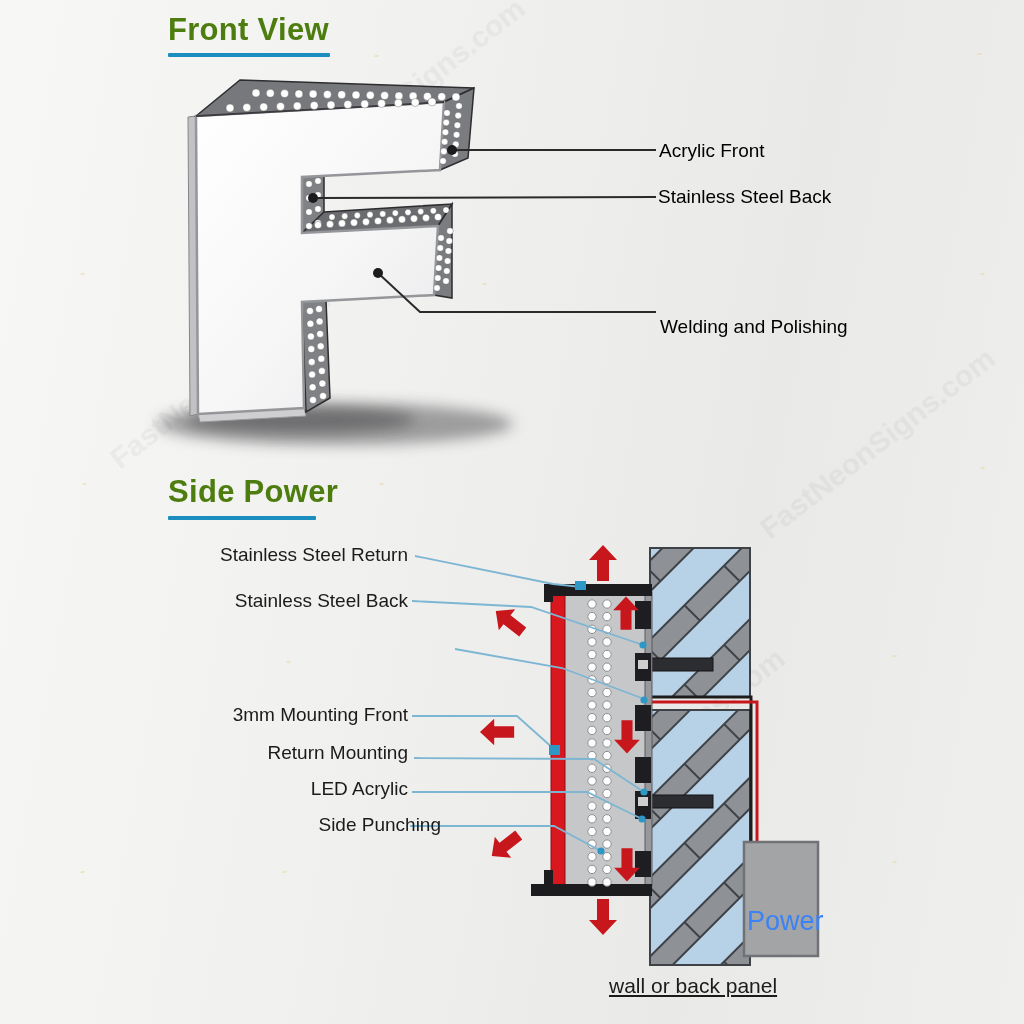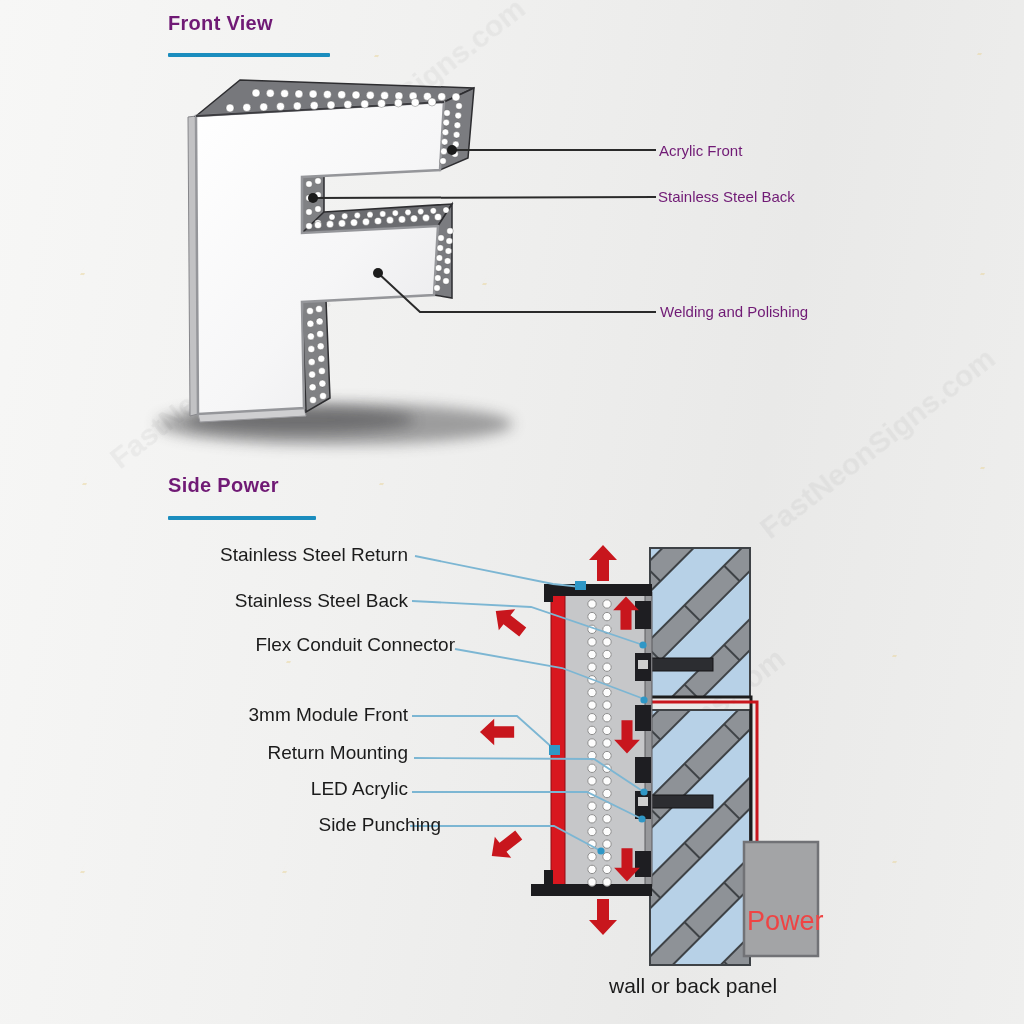--- a/index.html
+++ b/index.html
@@ -4,28 +4,28 @@
 <style>
   html,body{margin:0;padding:0;}
   body{
     width:1024px;height:1024px;position:relative;overflow:hidden;
     font-family:"Liberation Sans",sans-serif;
     background:linear-gradient(100deg,#f7f7f6 0%,#f1f1f0 35%,#e9e9e8 70%,#efefee 100%);
   }
   .stage{position:absolute;inset:0;}
   svg.art{position:absolute;left:0;top:0;}
   .vtitle{
-    position:absolute;font-size:20px;font-weight:700;color:#701a75;
+    position:absolute;font-size:31px;font-weight:700;color:#4d7c0f;
     letter-spacing:.3px;white-space:nowrap;text-align:center;
   }
   .underline{position:absolute;height:4px;background:var(--accent,#1b8dbe);border-radius:1px;}
-  .flabel{position:absolute;font-size:15px;color:#701a75;white-space:nowrap;line-height:24px;}
+  .flabel{position:absolute;font-size:19px;color:#000000;white-space:nowrap;line-height:24px;}
   .slabel{position:absolute;font-size:19px;color:#1b1b1b;white-space:nowrap;line-height:24px;text-align:left;}
-  .power-label{position:absolute;font-size:27px;color:#ef4444;white-space:nowrap;}
-  .wall-caption{position:absolute;font-size:21px;color:#1b1b1b;white-space:nowrap;}
+  .power-label{position:absolute;font-size:27px;color:#3b82f6;white-space:nowrap;}
+  .wall-caption{position:absolute;font-size:21px;color:#1b1b1b;white-space:nowrap;text-decoration:underline;}
 </style>
 </head>
 <body>
 
 <div class="stage">
 
 <svg class="art" width="1024" height="1024" viewBox="0 0 1024 1024">
   <defs>
     <linearGradient id="faceGrad" x1="0" y1="0" x2="1" y2="1">
       <stop offset="0" stop-color="#ffffff"></stop>
@@ -336,29 +336,28 @@
       <circle cx="601" cy="851" r="3.6"></circle>
     </g>
   </g>
 </svg>
 
 <div class="vtitle" style="left:168px;top:12px">Front View</div>
 <div class="underline" style="left:168px;top:53px;width:162px"></div>
 
 <div class="flabel" style="left:659px;top:139px">Acrylic Front</div>
 <div class="flabel" style="left:658px;top:185px">Stainless Steel Back</div>
-<div class="flabel" style="left:660px;top:300px">Welding and Polishing</div>
+<div class="flabel" style="left:660px;top:315px">Welding and Polishing</div>
 
 <div class="vtitle" style="left:168px;top:474px">Side Power</div>
 <div class="underline" style="left:168px;top:516px;width:148px"></div>
 
 <div class="slabel" style="right:616px;top:543px">Stainless Steel Return</div>
 <div class="slabel" style="right:616px;top:589px">Stainless Steel Back</div>
-<div class="slabel" style="right:569px;top:633px">Flex Conduit Connector</div>
-<div class="slabel" style="right:616px;top:703px">3mm Module Front</div>
+<div class="slabel" style="right:616px;top:703px">3mm Mounting Front</div>
 <div class="slabel" style="right:616px;top:741px">Return Mounting</div>
 <div class="slabel" style="right:616px;top:777px">LED Acrylic</div>
 <div class="slabel" style="right:583px;top:813px">Side Punching</div>
 
 <div class="power-label" style="left:747px;top:906px">Power</div>
 <div class="wall-caption" style="left:609px;top:974px">wall or back panel</div>
 
 </div>
 
 </body></html>

